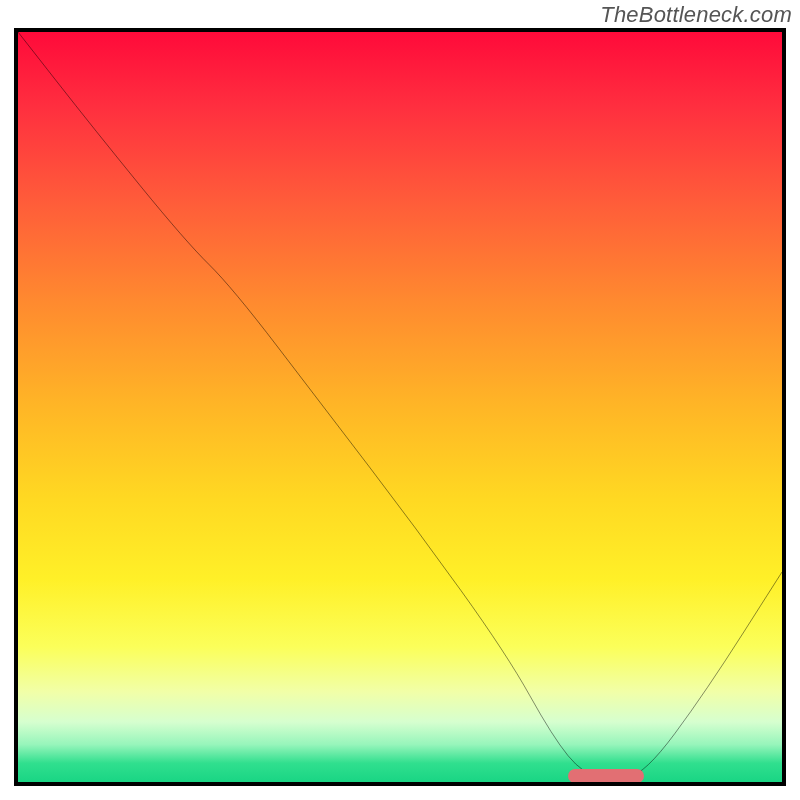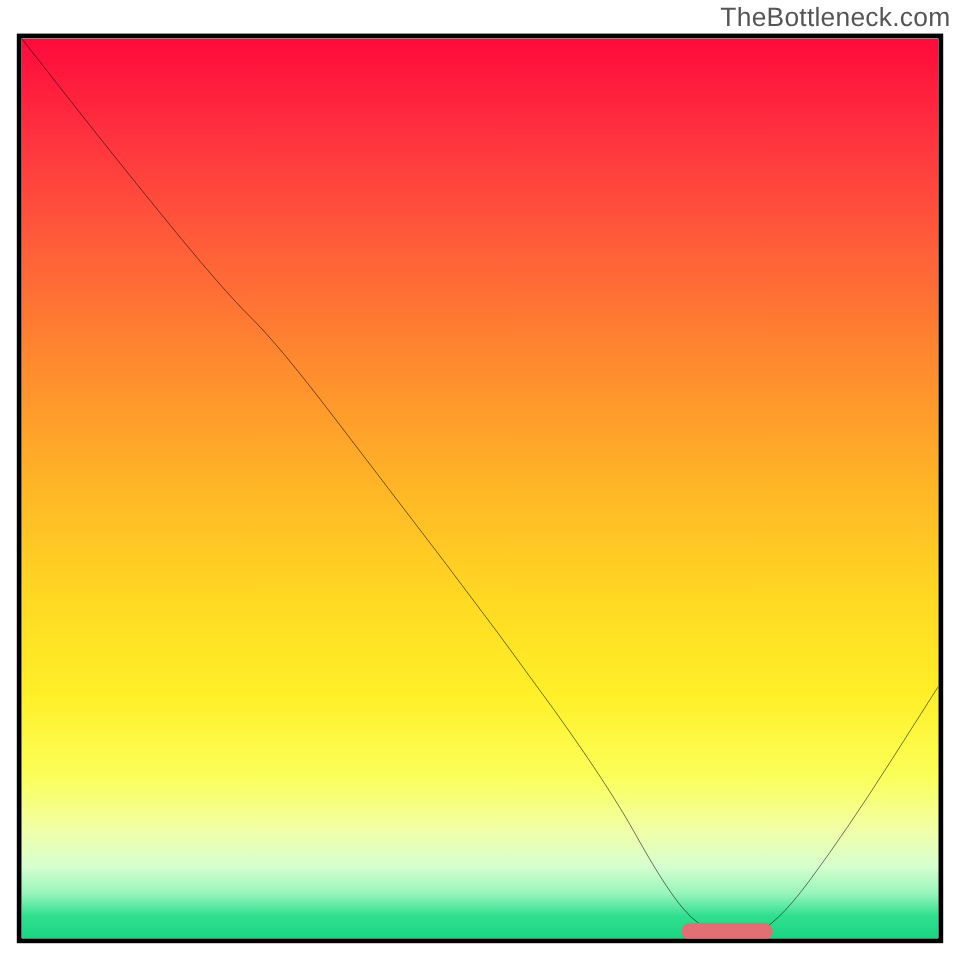--- a/index.html
+++ b/index.html
@@ -16,20 +16,21 @@
     height: 800px;
   }
   .watermark {
     position: absolute;
     top: 2px;
     right: 8px;
     color: #555;
     font-size: 22px;
     font-weight: 500;
     letter-spacing: 0.2px;
+    font-style: italic;
   }
   .plot-frame {
     position: absolute;
     left: 14px;
     top: 28px;
     width: 772px;
     height: 758px;
     box-sizing: border-box;
     border: 4px solid #000;
     overflow: hidden;

